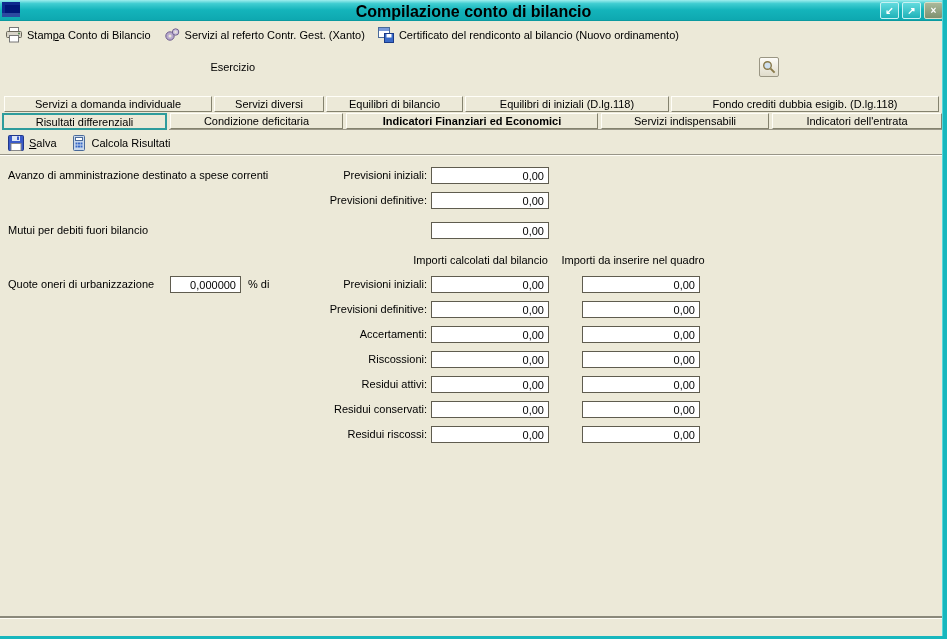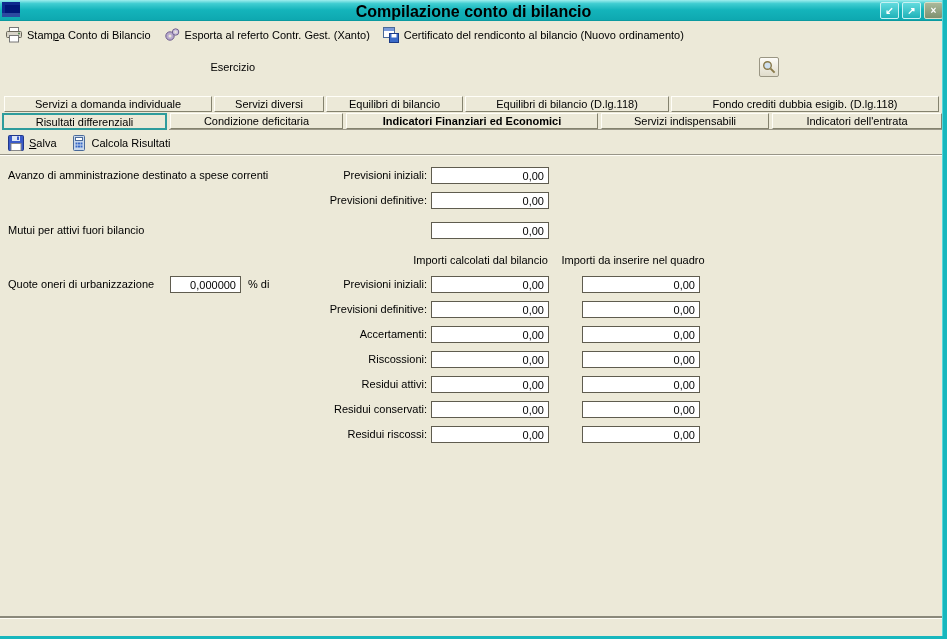--- a/index.html
+++ b/index.html
@@ -93,21 +93,21 @@
     </div>
     <div class="tb-item">
       <span class="tb-icon">
         <svg width="16" height="16" viewBox="0 0 16 16">
             <circle cx="6" cy="9" r="4.2" fill="#b9aace" stroke="#6f5f8d"></circle>
             <circle cx="6" cy="9" r="1.5" fill="#ece9d8"></circle>
             <circle cx="11.6" cy="5" r="3.2" fill="#cec2de" stroke="#6f5f8d"></circle>
             <circle cx="11.6" cy="5" r="1.1" fill="#ece9d8"></circle>
           </svg>
       </span>
-      <span>Esporta al referto Contr. Gest. (Xanto)</span>
+      <span>Servizi al referto Contr. Gest. (Xanto)</span>
     </div>
     <div class="tb-item">
       <span class="tb-icon">
         <svg width="16" height="16" viewBox="0 0 16 16">
             <rect x="0.5" y="0.5" width="11" height="10" fill="#fff" stroke="#4a6a9a"></rect>
             <rect x="1" y="1" width="10" height="3" fill="#7a9ada"></rect>
             <rect x="6.5" y="6.5" width="9" height="9" fill="#3a6ac8" stroke="#1a3a88"></rect>
             <rect x="8.5" y="7" width="5" height="3.5" fill="#fff"></rect>
           </svg>
       </span>
@@ -122,21 +122,21 @@
           <circle cx="5.5" cy="5.5" r="3.8" fill="#cfe0f0" stroke="#8a7a4a" stroke-width="1.4"></circle>
           <line x1="8.6" y1="8.6" x2="12.6" y2="12.6" stroke="#8a7a4a" stroke-width="2"></line>
         </svg>
     </span>
   </div>
 
   <div class="tab-strip" id="tabs-row1">
       <div class="tab" style="width: 208px;">Servizi a domanda individuale</div>
       <div class="tab" style="width: 110px;">Servizi diversi</div>
       <div class="tab" style="width: 137px;">Equilibri di bilancio</div>
-      <div class="tab" style="width: 204px;">Equilibri di bilancio (D.lg.118)</div>
+      <div class="tab" style="width: 204px;">Equilibri di iniziali (D.lg.118)</div>
       <div class="tab" style="width: 268px;">Fondo crediti dubbia esigib. (D.lg.118)</div>
     </div>
   <div class="tab-strip" id="tabs-row2">
       <div class="tab selected" style="width: 165px;">Risultati differenziali</div>
       <div class="tab" style="width: 173px;">Condizione deficitaria</div>
       <div class="tab" style="width: 252px; font-weight: bold;">Indicatori Finanziari ed Economici</div>
       <div class="tab" style="width: 168px;">Servizi indispensabili</div>
       <div class="tab" style="width: 170px;">Indicatori dell'entrata</div>
     </div>
   <div class="panel-line"></div>
@@ -167,21 +167,21 @@
               <rect x="9.5" y="10.5" width="2" height="2"></rect>
             </g>
           </svg>
       </span>
       <span>Calcola Risultati</span>
     </div>
   </div>
   <div class="groove"></div>
 
   <div class="static-label" style="left:8px;top:169px">Avanzo di amministrazione destinato a spese correnti</div>
-  <div class="static-label" style="left:8px;top:224px">Mutui per attivi fuori bilancio</div>
+  <div class="static-label" style="left:8px;top:224px">Mutui per debiti fuori bilancio</div>
   <input class="field" style="left: 431px; top: 222px;" value="0,00">
 
   <div class="static-label" style="left:8px;top:278px">Quote oneri di urbanizzazione</div>
   <input class="field" style="left: 170px; top: 276px; width: 71px;" value="0,000000">
   <div class="static-label" style="left:248px;top:278px">% di</div>
 
   <div class="col-header" style="left:408px;width:145px">Importi calcolati dal bilancio</div>
   <div class="col-header" style="left:557px;width:152px">Importi da inserire nel quadro</div>
 
   <div id="gen-area">

